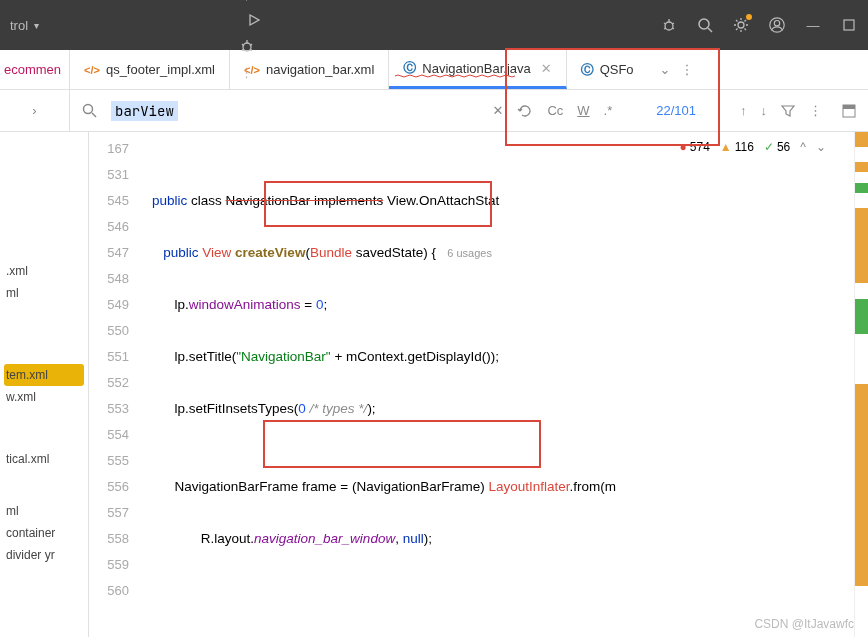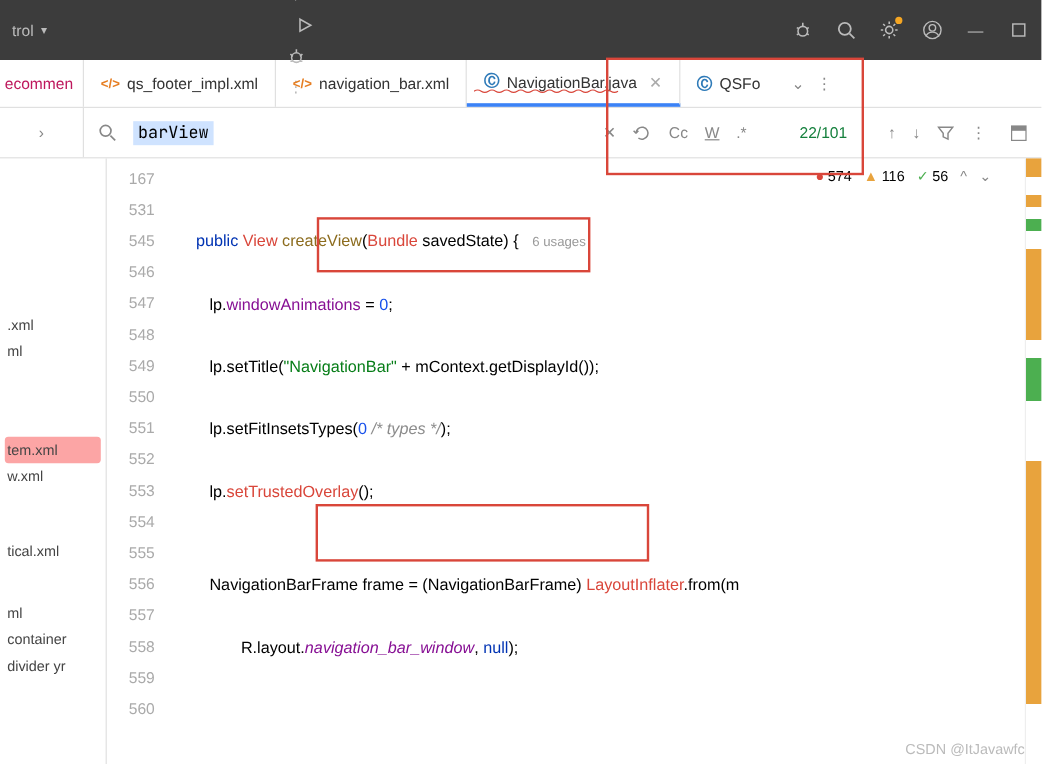--- a/index.html
+++ b/index.html
@@ -25,29 +25,29 @@
 .redbox2 { position:absolute; border:2px solid #d9463a; top:181px; left:264px; width:228px; height:46px; pointer-events:none; z-index:10; }
 .redbox3 { position:absolute; border:2px solid #d9463a; top:420px; left:263px; width:278px; height:48px; pointer-events:none; z-index:10; }
 .search-row { height:42px; border-bottom:1px solid #e0e0e0; display:flex; align-items:center; }
 .side-stub2 { width:70px; height:100%; border-right:1px solid #e0e0e0; display:flex; align-items:center; justify-content:center; }
 .caret { color:#888; }
 .search-body { flex:1; display:flex; align-items:center; padding:0 12px; gap:14px; }
 .mag { color:#888; }
 .search-term { background:#cfe3ff; padding:1px 4px; font-family:"JetBrains Mono","Consolas",monospace; font-size:14px; }
 .search-opts { margin-left:auto; display:flex; align-items:center; gap:14px; color:#888; font-size:13px; }
 .opt { cursor:pointer; }
-.count { color:#15803d; margin-left:30px; margin-right:20px; }
+.count { color:#3b82f6; margin-left:30px; margin-right:30px; }
 .main { display:flex; height:calc(637px - 50px - 40px - 42px); }
 .left-tree { width:89px; border-right:1px solid #e0e0e0; padding:8px 4px; font-size:12px; color:#444; overflow:hidden; }
 .tree-item { padding:4px 2px; white-space:nowrap; overflow:hidden; text-overflow:clip; }
-.tree-item.sel { background:#fca5a5; border-radius:3px; }
+.tree-item.sel { background:#eab308; border-radius:3px; }
 .gutter { width:48px; text-align:right; padding:4px 8px 0 0; color:#aaa; font-family:"JetBrains Mono","Consolas",monospace; font-size:13px; line-height:26px; }
 .code { flex:1; font-family:"JetBrains Mono","Consolas",monospace; font-size:13.5px; line-height:26px; padding-top:4px; white-space:pre; overflow:hidden; position:relative; }
 .kw { color:#0033b3; }
-.fn { color:#7a5c00; }
+.fn { color:#7a5c00;font-weight:bold; }
 .fn-red { color:#871094; }
 .str { color:#067d17; }
 .num { color:#1750eb; }
 .cm { color:#8c8c8c; font-style:italic; }
 .red { color:#d9463a; }
 .err-stats { position:absolute; right:28px; top:2px; display:flex; gap:10px; font-size:12px; align-items:center; }
 .err-dot { display:inline-flex; align-items:center; gap:3px; }
 .usages { color:#999; font-size:11px; display:inline; }
 .strike { text-decoration:line-through; text-decoration-color:#d9463a; }
 .marks { width:14px; background:linear-gradient(to bottom,#e8a33d 0 3%, transparent 3% 6%, #e8a33d 6% 8%, transparent 8% 10%, #4caf50 10% 12%, transparent 12% 15%, #e8a33d 15% 30%, transparent 30% 33%, #4caf50 33% 40%, transparent 40% 50%, #e8a33d 50% 90%, transparent 90%); border-left:1px solid #eee;}
@@ -220,25 +220,25 @@
       <div>559</div>
       <div>560</div>
   </div>
   <div class="code">
     <div class="err-stats">
       <span class="err-dot"><span style="color:#d9463a;">●</span><span>574</span></span>
       <span class="err-dot"><span style="color:#e8a33d;">▲</span><span>116</span></span>
       <span class="err-dot"><span style="color:#4caf50;">✓</span><span>56</span></span>
       <span style="color:#888;">^</span><span style="color:#888;">⌄</span>
     </div>
+<div>    <span class="kw">public</span><span> class </span><span class="strike">NavigationBar implements</span><span> View</span><span>.OnAttachStat</span></div>
 <div>       <span class="kw">public </span><span class="red">View </span><span class="fn" style="color:#8c6c1e;">createView</span><span>(</span><span class="red">Bundle </span><span>savedState) {   </span><span class="usages">6 usages</span></div>
 <div>          <span>lp.</span><span style="color:#871094;">windowAnimations</span><span> = </span><span class="num">0</span><span>;</span></div>
 <div>          <span>lp.setTitle(</span><span class="str">"NavigationBar"</span><span> + mContext.getDisplayId());</span></div>
 <div>          <span>lp.setFitInsetsTypes(</span><span class="num">0</span><span> </span><span class="cm">/* types */</span><span>);</span></div>
-<div>          <span>lp.</span><span class="red">setTrustedOverlay</span><span>();</span></div>
 <div></div>
 <div>          <span>NavigationBarFrame frame = (NavigationBarFrame) </span><span class="red">LayoutInflater</span><span>.from(m</span></div>
 <div>                 <span>R.layout.</span><span style="color:#871094;font-style:italic;">navigation_bar_window</span><span>, </span><span class="kw">null</span><span>);</span></div>
 
 
 
 
 <div></div>
 
 

